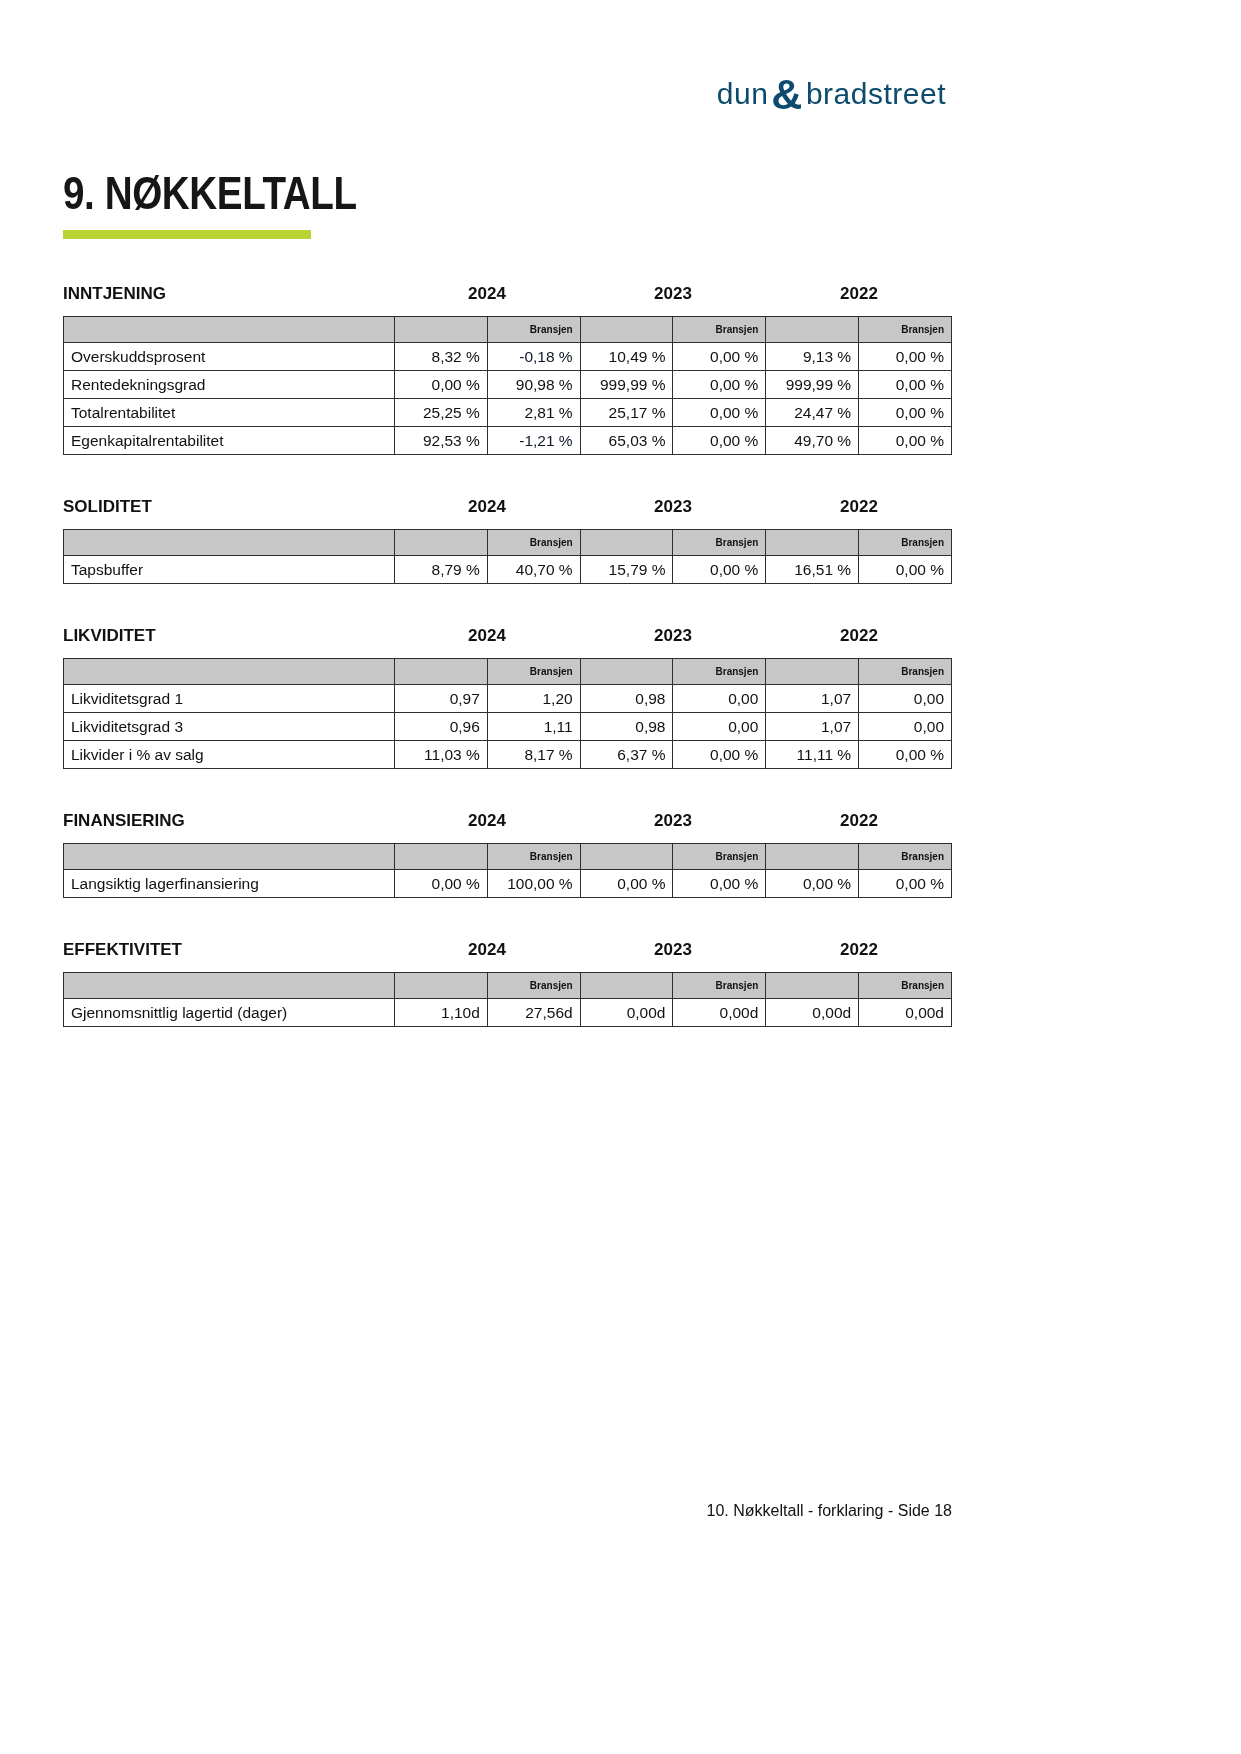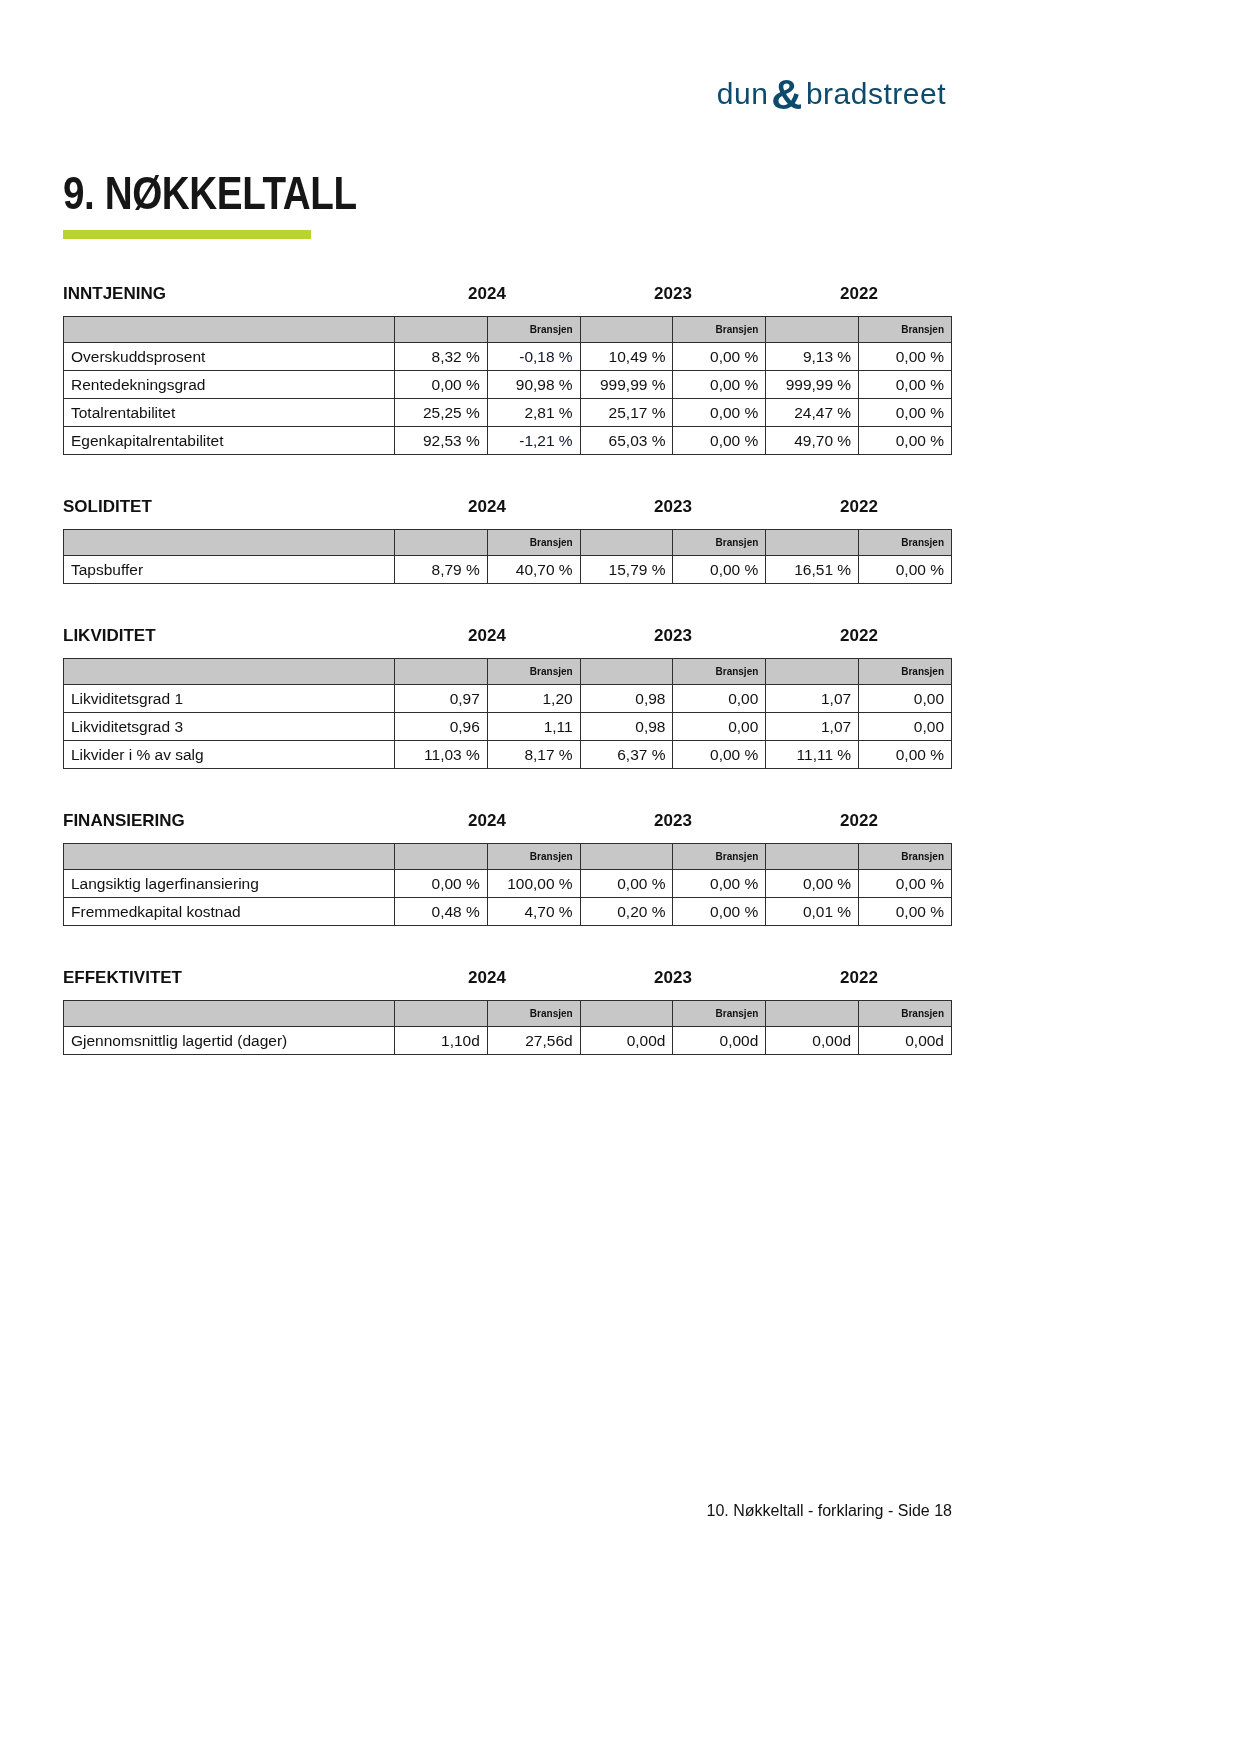--- a/index.html
+++ b/index.html
@@ -283,29 +283,20 @@
           <tbody>
             <tr>
               <td class="lbl">Langsiktig lagerfinansiering</td>
               <td class="val">0,00 %</td>
               <td class="val">100,00 %</td>
               <td class="val">0,00 %</td>
               <td class="val">0,00 %</td>
               <td class="val">0,00 %</td>
               <td class="val">0,00 %</td>
             </tr>
-            <tr>
-              <td class="lbl">Fremmedkapital kostnad</td>
-              <td class="val">0,48 %</td>
-              <td class="val">4,70 %</td>
-              <td class="val">0,20 %</td>
-              <td class="val">0,00 %</td>
-              <td class="val">0,01 %</td>
-              <td class="val">0,00 %</td>
-            </tr>
           </tbody>
         </table>
       </section>
       <section class="table-block">
         <div class="sec-head">
           <span class="sec-title">EFFEKTIVITET</span>
           <span class="year y0">2024</span>
           <span class="year y1">2023</span>
           <span class="year y2">2022</span>
         </div>

